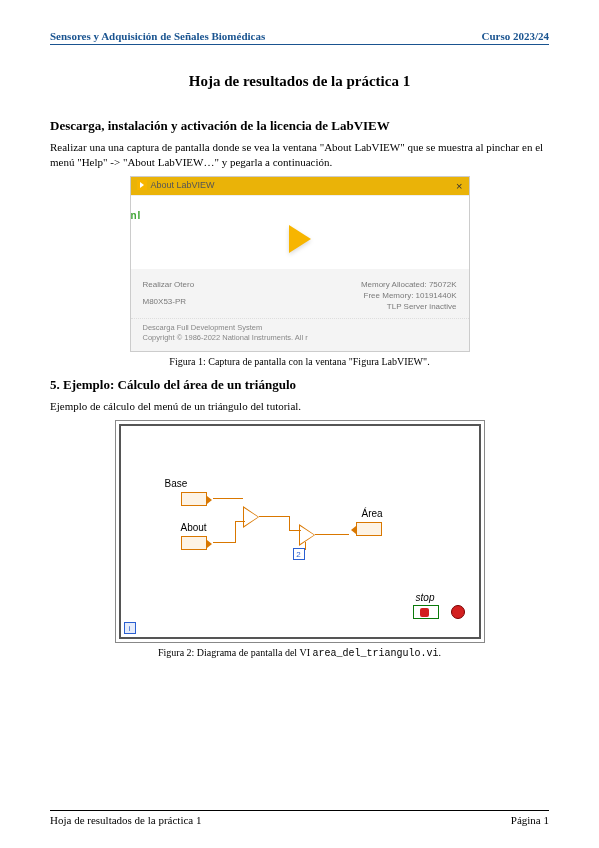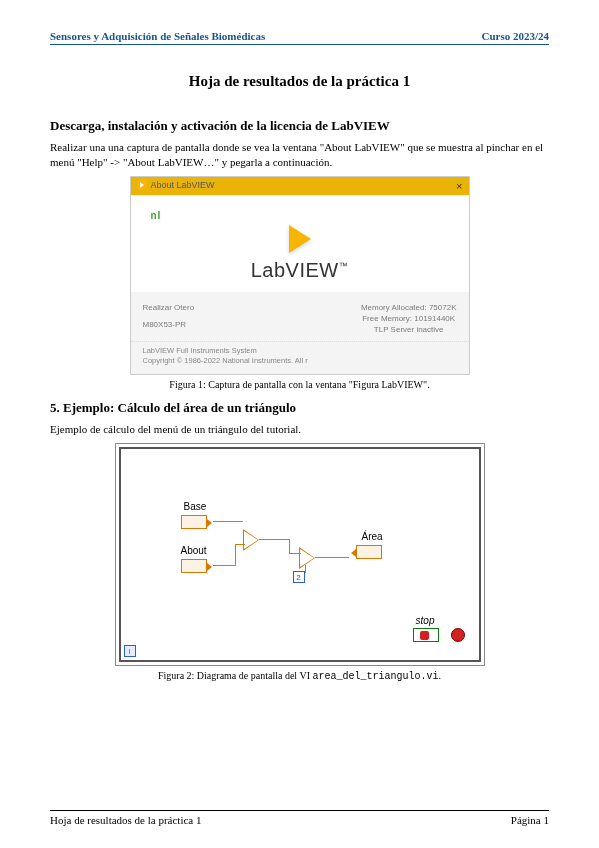--- a/index.html
+++ b/index.html
@@ -77,21 +77,21 @@
   .about-logo-area {
     text-align: center;
     padding: 14px 0 10px 0;
     background: #fff;
   }
   .ni-mark {
     text-align: left;
     color: #3fa535;
     font-size: 10px;
     font-weight: bold;
-    padding-left: 20px;
+    padding-left: 0;
     margin-bottom: 4px;
     letter-spacing: 1px;
   }
   .lv-play {
     width: 0; height: 0;
     border-left: 22px solid #f7b500;
     border-top: 14px solid transparent;
     border-bottom: 14px solid transparent;
     display: inline-block;
     margin-bottom: 4px;
@@ -263,51 +263,48 @@
 
 <div class="about-box">
   <div class="about-titlebar">
     <span class="arrow"></span>
     <span>About LabVIEW</span>
     <span class="close">×</span>
   </div>
   <div class="about-logo-area">
     <div class="ni-mark">nI</div>
     <span class="lv-play"></span>
-    <div class="lv-text">
-      <span>LabVIEW</span><span class="tm">™</span>
-    </div>
   </div>
   <div class="about-info">
     <div class="col">
       <div>Realizar Otero</div>
       <div style="height:6px"></div>
       <div>M80X53-PR</div>
     </div>
-    <div class="col" style="text-align:center">
+    <div class="col" style="text-align:right">
       <div>Memory Allocated: 75072K</div>
       <div>Free Memory: 10191440K</div>
       <div>TLP Server inactive</div>
     </div>
   </div>
   <div class="about-footer">
-    <div>LabVIEW Full Instruments System</div>
+    <div>Descarga Full Development System</div>
     <div>Copyright © 1986-2022 National Instruments. All r</div>
   </div>
 </div>
 <div class="caption">Figura 1: Captura de pantalla con la ventana "Figura LabVIEW".</div>
 
 <h2 class="section-title">5. Ejemplo: Cálculo del área de un triángulo</h2>
 <p class="body-text">Ejemplo de cálculo del menú de un triángulo del tutorial.</p>
 
 <div class="bd-wrap">
   <div class="bd-outer">
     <div class="bd-loop">
 
-      <span class="node-label" style="left:63px; top:52px;">Base</span>
+      <span class="node-label" style="left:44px; top:52px;">Base</span>
       <div class="control-box" style="left:60px; top:66px;"></div>
 
       <span class="node-label" style="left:60px; top:96px;">About</span>
       <div class="control-box" style="left:60px; top:110px;"></div>
 
       <div class="tri-op-border" style="left:122px; top:80px;"></div>
       <div class="tri-op" style="left:123px; top:82px;"></div>
 
       <div class="tri-op-border" style="left:178px; top:98px;"></div>
       <div class="tri-op" style="left:179px; top:100px;"></div>

